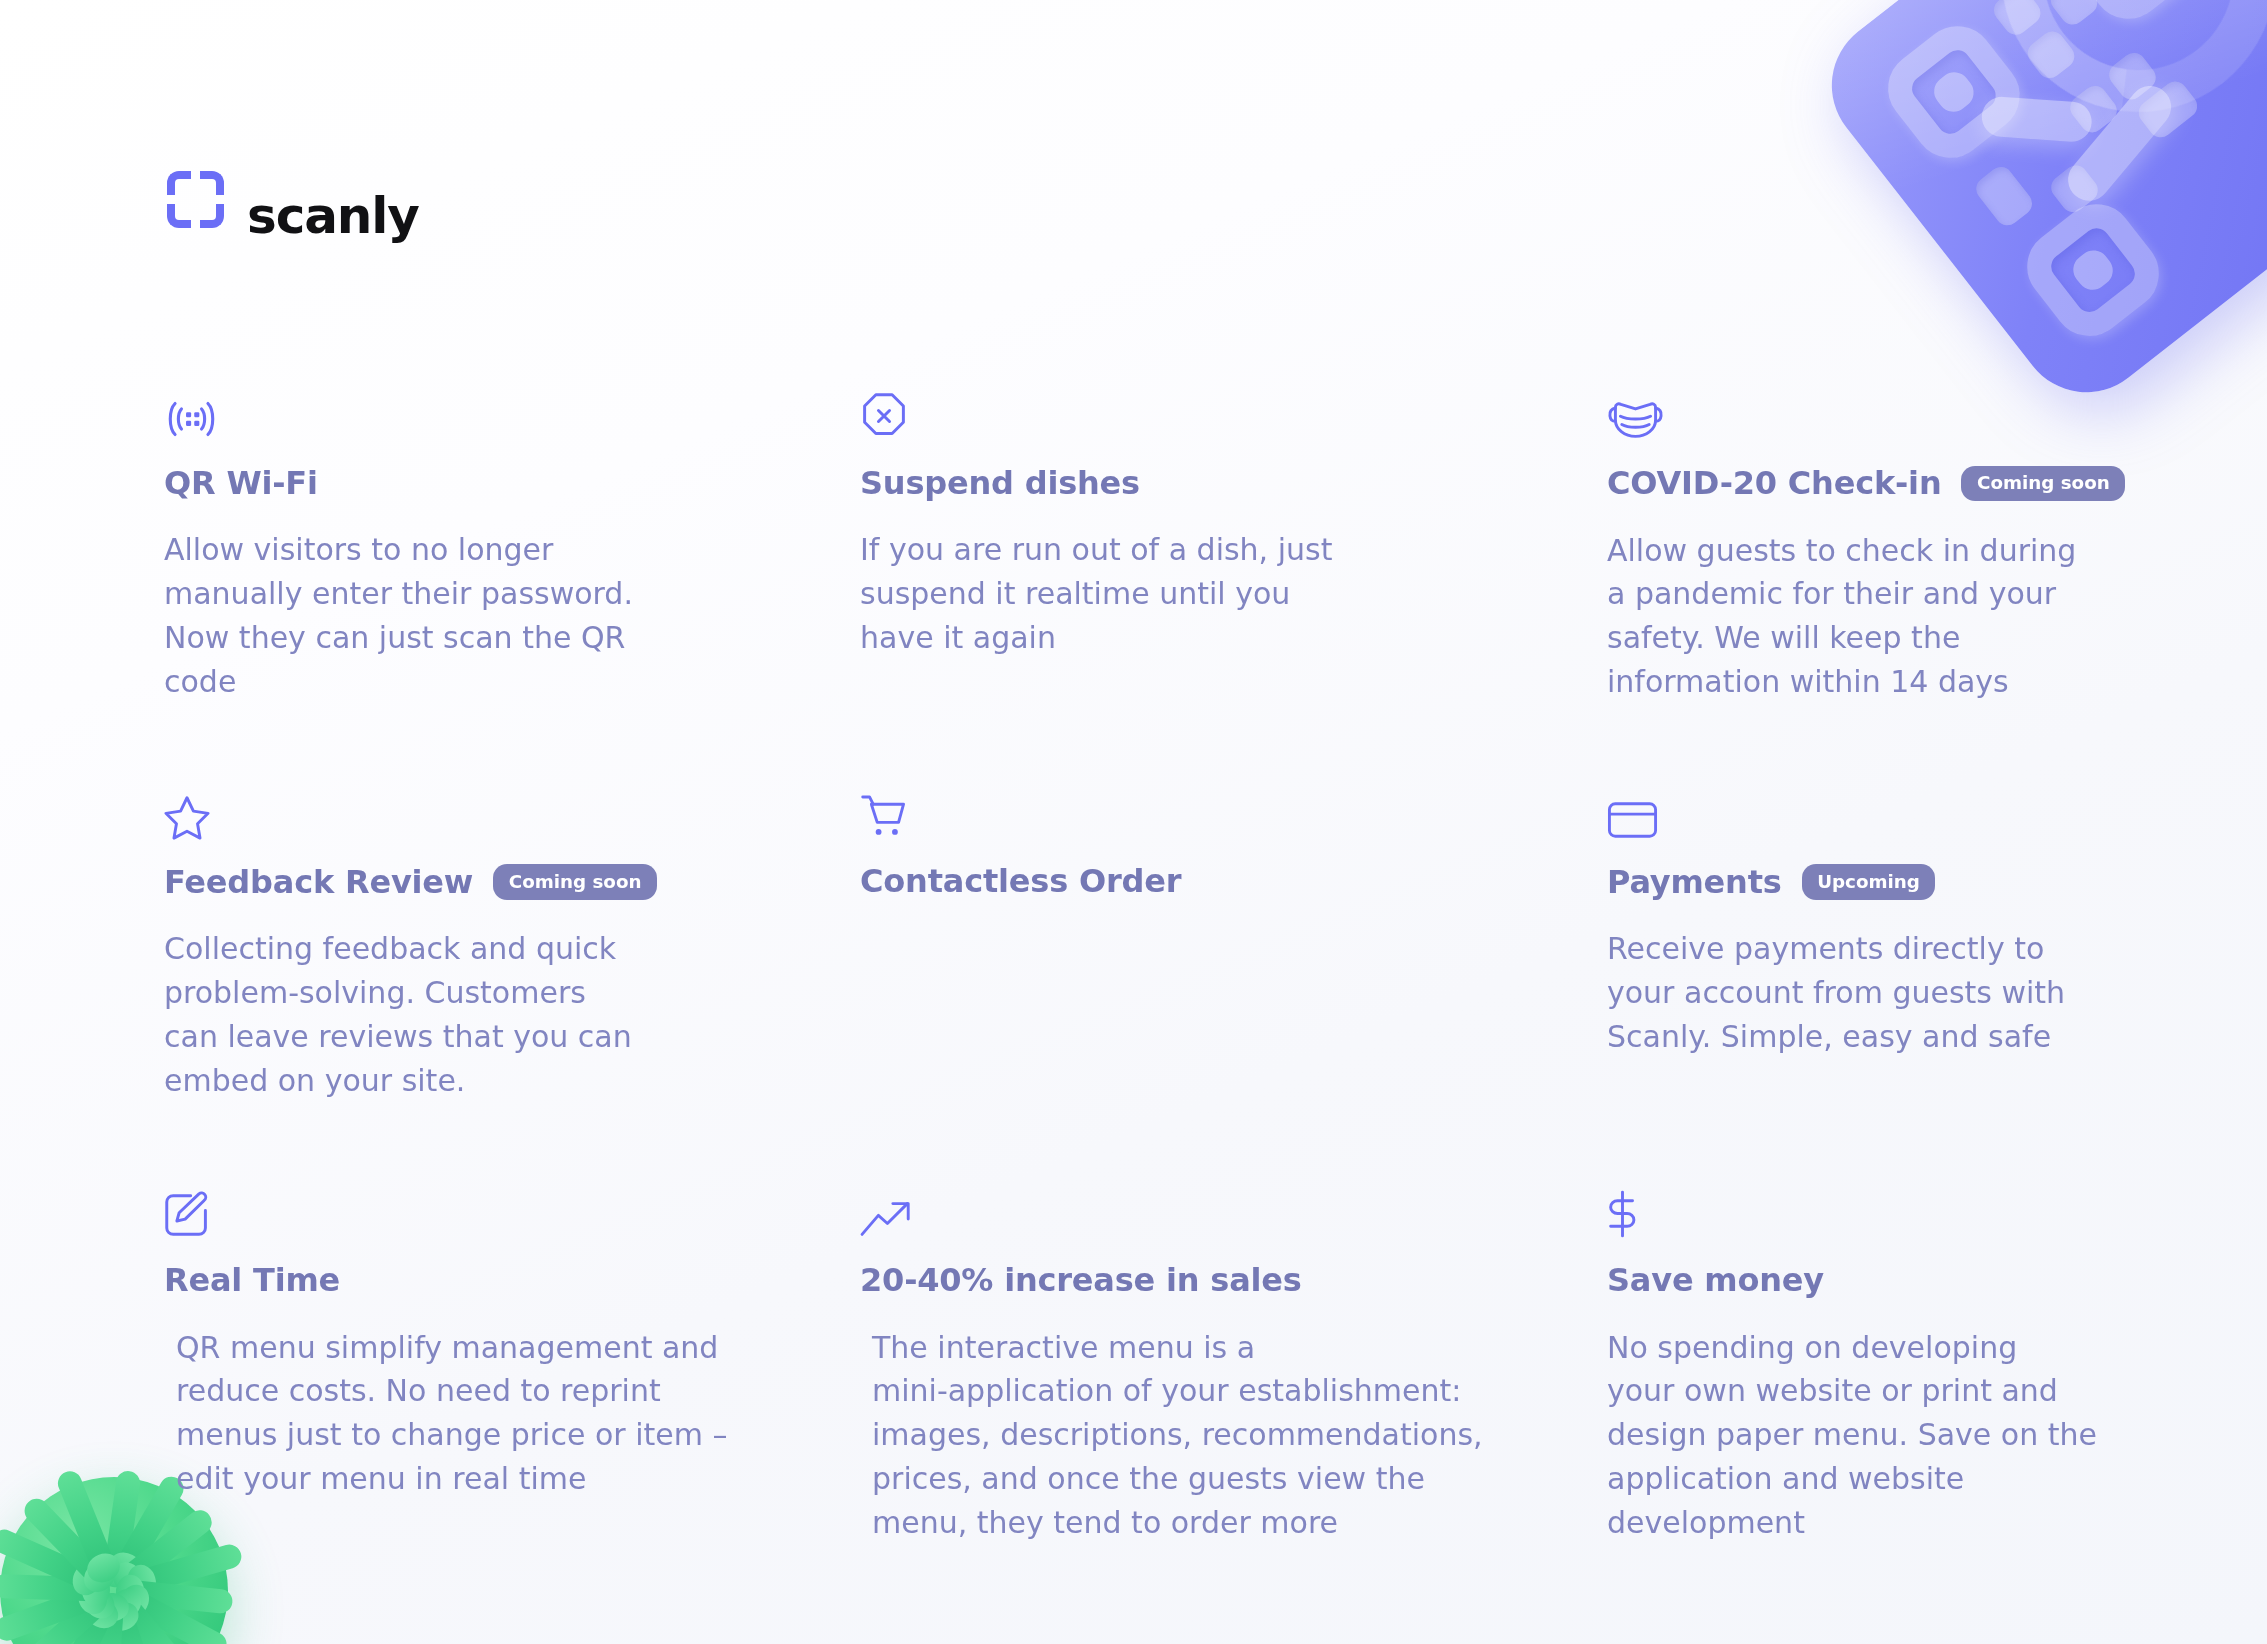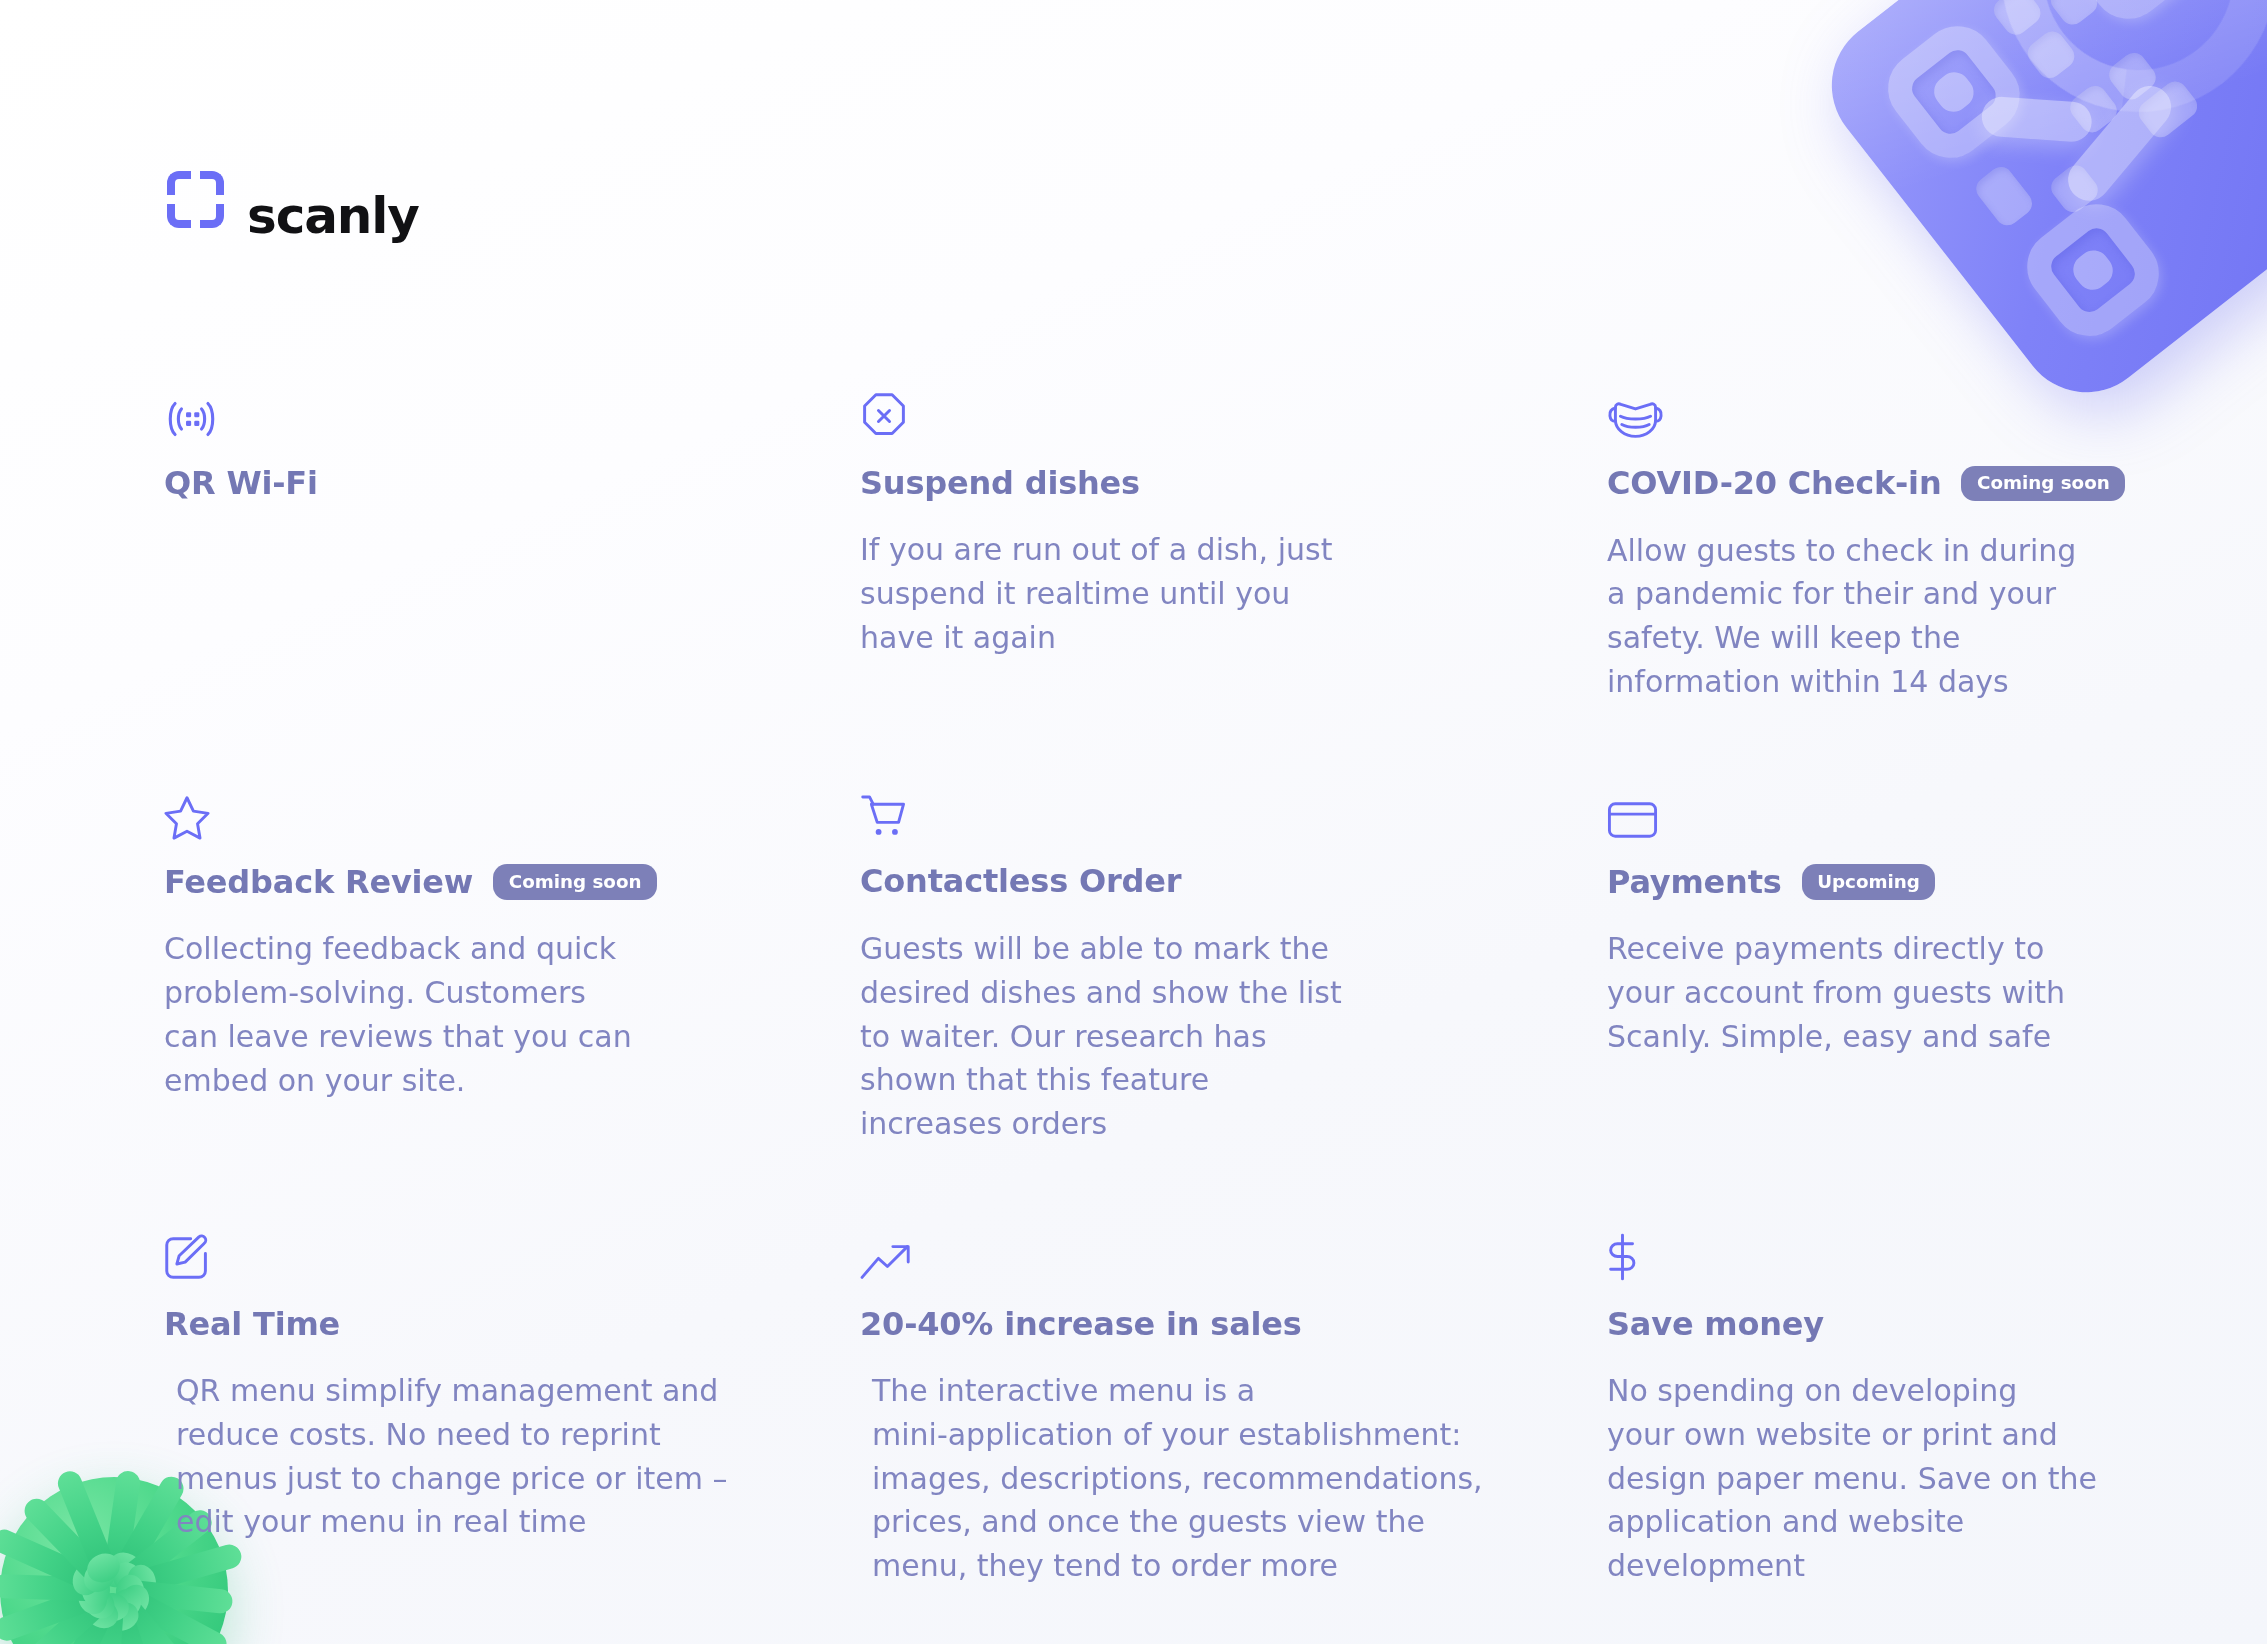--- a/index.html
+++ b/index.html
@@ -299,20 +299,24 @@
           <path d="M41 12 C45.5 17, 45.5 29, 41 34"></path>
           <rect x="24" y="15.5" width="5.6" height="5.6" rx="1.4" fill="currentColor" stroke="none"></rect>
           <rect x="33" y="15.5" width="5.6" height="5.6" rx="1.4" fill="currentColor" stroke="none"></rect>
           <rect x="24" y="25" width="5.6" height="5.6" rx="1.4" fill="currentColor" stroke="none"></rect>
           <rect x="33" y="25" width="5.6" height="5.6" rx="1.4" fill="currentColor" stroke="none"></rect>
         </svg>
       </div>
       <div class="f-head">
         <span class="f-title">QR Wi-Fi</span>
       </div>
+      <div class="f-desc">Allow visitors to no longer
+manually enter their password.
+Now they can just scan the QR
+code</div>
     </div>
 
     <div class="feature">
       <div class="f-icon">
         <svg width="48" height="48" viewBox="0 0 52 52" fill="none" stroke="currentColor" stroke-width="3.2" stroke-linecap="round" stroke-linejoin="round">
           <path d="M17.2 3 H34.8 L47 15.2 V32.8 L34.8 45 H17.2 L5 32.8 V15.2 Z"></path>
           <path d="M20 20 L32 32 M32 20 L20 32"></path>
         </svg>
       </div>
       <div class="f-head">
@@ -364,25 +368,20 @@
         <svg width="49" height="46" viewBox="0 0 54 50" fill="none" stroke="currentColor" stroke-width="3.2" stroke-linecap="round" stroke-linejoin="round">
           <path d="M3 4 H10.5 L14.5 12"></path>
           <path d="M12.5 12 H48 L42.5 32 H19 Z"></path>
           <circle cx="20.5" cy="42.5" r="3.2" fill="currentColor" stroke="none"></circle>
           <circle cx="38.5" cy="42.5" r="3.2" fill="currentColor" stroke="none"></circle>
         </svg>
       </div>
       <div class="f-head">
         <span class="f-title">Contactless Order</span>
       </div>
-      <div class="f-desc">Guests will be able to mark the
-desired dishes and show the list
-to waiter. Our research has
-shown that this feature
-increases orders</div>
     </div>
 
     <div class="feature">
       <div class="f-icon">
         <svg width="51" height="38" viewBox="0 0 56 42" fill="none" stroke="currentColor" stroke-width="3.2" stroke-linecap="round" stroke-linejoin="round">
           <rect x="2.5" y="3" width="51" height="36" rx="6.5"></rect>
           <path d="M2.5 14.5 H53.5"></path>
         </svg>
       </div>
       <div class="f-head">

